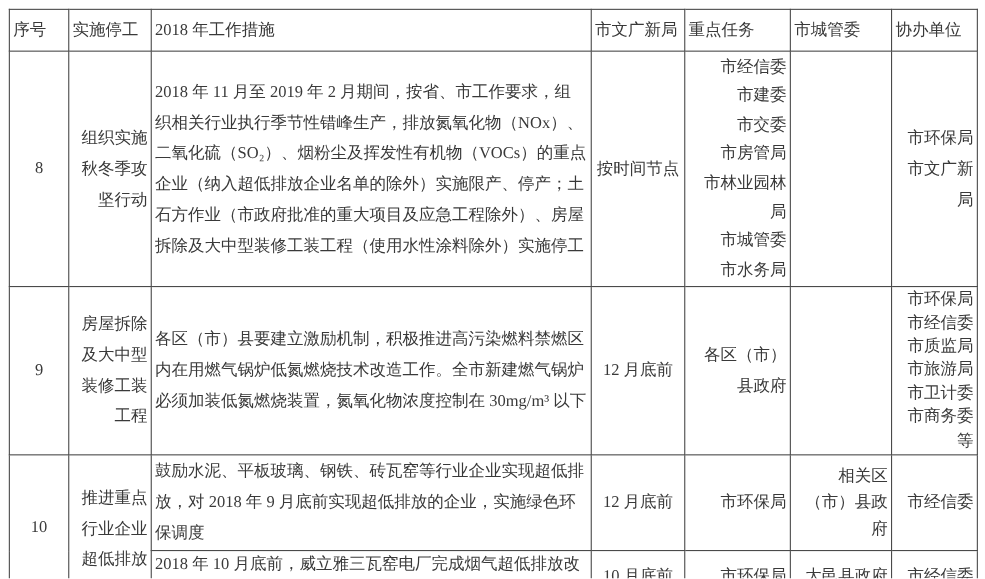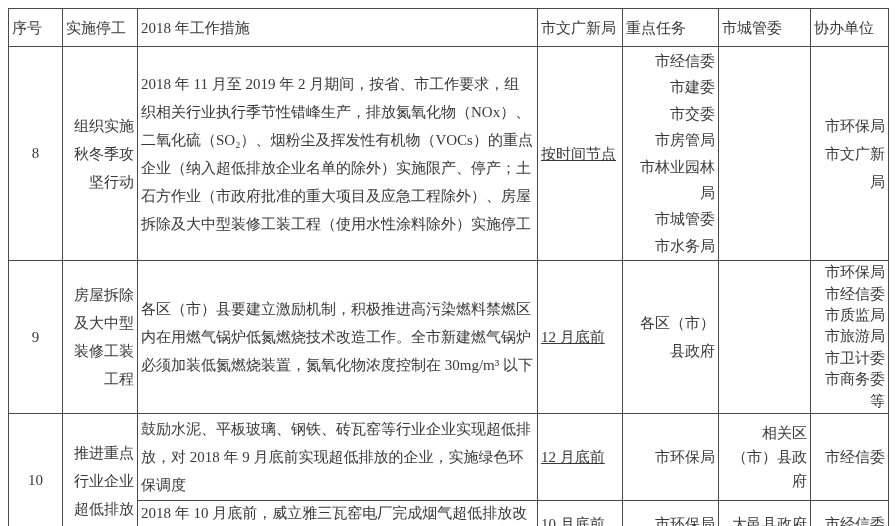--- a/index.html
+++ b/index.html
@@ -39,21 +39,21 @@
   tr.hdr th { text-align: left; line-height: 18px; }
   
   tr.r8  { height: 186px; }
   tr.r9  { height: 130px; }
   tr.r10a{ height: 65px; }
   tr.r10b{ height: 38px; }
   
   td.c-no { text-align: center; }
   td.c-task { text-align: right; line-height: 28px; padding-left: 4px; }
   td.c-measures { text-align: left; line-height: 28px; padding-left: 4px; padding-right: 2px; }
-  td.c-deadline { text-align: left; line-height: 22px; text-decoration: underline; }
+  td.c-deadline { text-align: center; line-height: 22px; }
   td.c-dept { text-align: right; line-height: 28px; white-space: pre-line; }
   
   td.lines7 { line-height: 26.4px; }
   td.lines6 { line-height: 21.4px; }
   td.lines2t{ line-height: 24px; margin-left: 33px; }
   tr.r10b td.c-measures { line-height: 22px; }
 </style>
 </head>
 <body>
 

